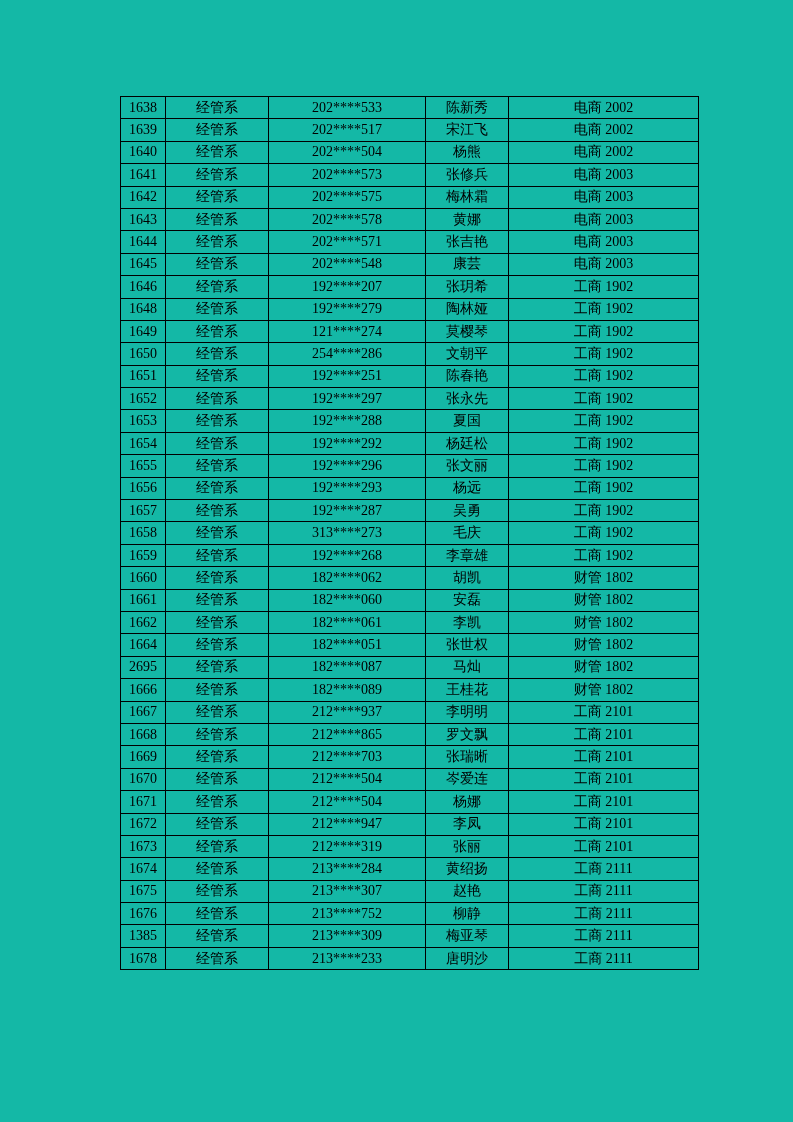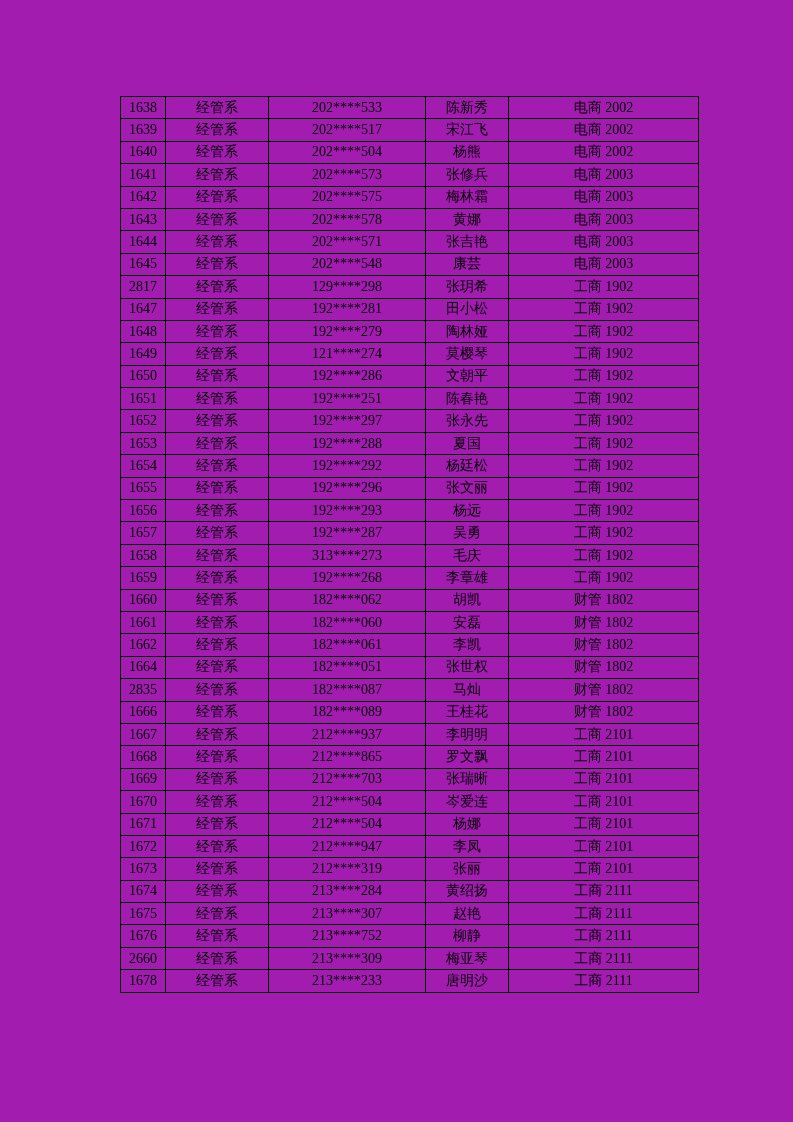--- a/index.html
+++ b/index.html
@@ -4,21 +4,21 @@
 <style>
   html, body {
     margin: 0;
     padding: 0;
     background: #ffffff;
   }
   .page {
     position: relative;
     width: 793px;
     height: 1122px;
-    background: #a21caf;
+    background: #14b8a6;
     overflow: hidden;
     font-family: "Liberation Serif", "DejaVu Serif", serif;
     color: #000000;
   }
   table.roster {
     position: absolute;
     left: 120px;
     top: 96px;
     width: 578px;
     border-collapse: collapse;
@@ -104,51 +104,44 @@
           <td>电商 2003</td>
         </tr>
         <tr>
           <td>1645</td>
           <td>经管系</td>
           <td>202****548</td>
           <td>康芸</td>
           <td>电商 2003</td>
         </tr>
         <tr>
-          <td>2817</td>
-          <td>经管系</td>
-          <td>129****298</td>
+          <td>1646</td>
+          <td>经管系</td>
+          <td>192****207</td>
           <td>张玥希</td>
-          <td>工商 1902</td>
-        </tr>
-        <tr>
-          <td>1647</td>
-          <td>经管系</td>
-          <td>192****281</td>
-          <td>田小松</td>
           <td>工商 1902</td>
         </tr>
         <tr>
           <td>1648</td>
           <td>经管系</td>
           <td>192****279</td>
           <td>陶林娅</td>
           <td>工商 1902</td>
         </tr>
         <tr>
           <td>1649</td>
           <td>经管系</td>
           <td>121****274</td>
           <td>莫樱琴</td>
           <td>工商 1902</td>
         </tr>
         <tr>
           <td>1650</td>
           <td>经管系</td>
-          <td>192****286</td>
+          <td>254****286</td>
           <td>文朝平</td>
           <td>工商 1902</td>
         </tr>
         <tr>
           <td>1651</td>
           <td>经管系</td>
           <td>192****251</td>
           <td>陈春艳</td>
           <td>工商 1902</td>
         </tr>
@@ -230,21 +223,21 @@
           <td>财管 1802</td>
         </tr>
         <tr>
           <td>1664</td>
           <td>经管系</td>
           <td>182****051</td>
           <td>张世权</td>
           <td>财管 1802</td>
         </tr>
         <tr>
-          <td>2835</td>
+          <td>2695</td>
           <td>经管系</td>
           <td>182****087</td>
           <td>马灿</td>
           <td>财管 1802</td>
         </tr>
         <tr>
           <td>1666</td>
           <td>经管系</td>
           <td>182****089</td>
           <td>王桂花</td>
@@ -314,21 +307,21 @@
           <td>工商 2111</td>
         </tr>
         <tr>
           <td>1676</td>
           <td>经管系</td>
           <td>213****752</td>
           <td>柳静</td>
           <td>工商 2111</td>
         </tr>
         <tr>
-          <td>2660</td>
+          <td>1385</td>
           <td>经管系</td>
           <td>213****309</td>
           <td>梅亚琴</td>
           <td>工商 2111</td>
         </tr>
         <tr>
           <td>1678</td>
           <td>经管系</td>
           <td>213****233</td>
           <td>唐明沙</td>

